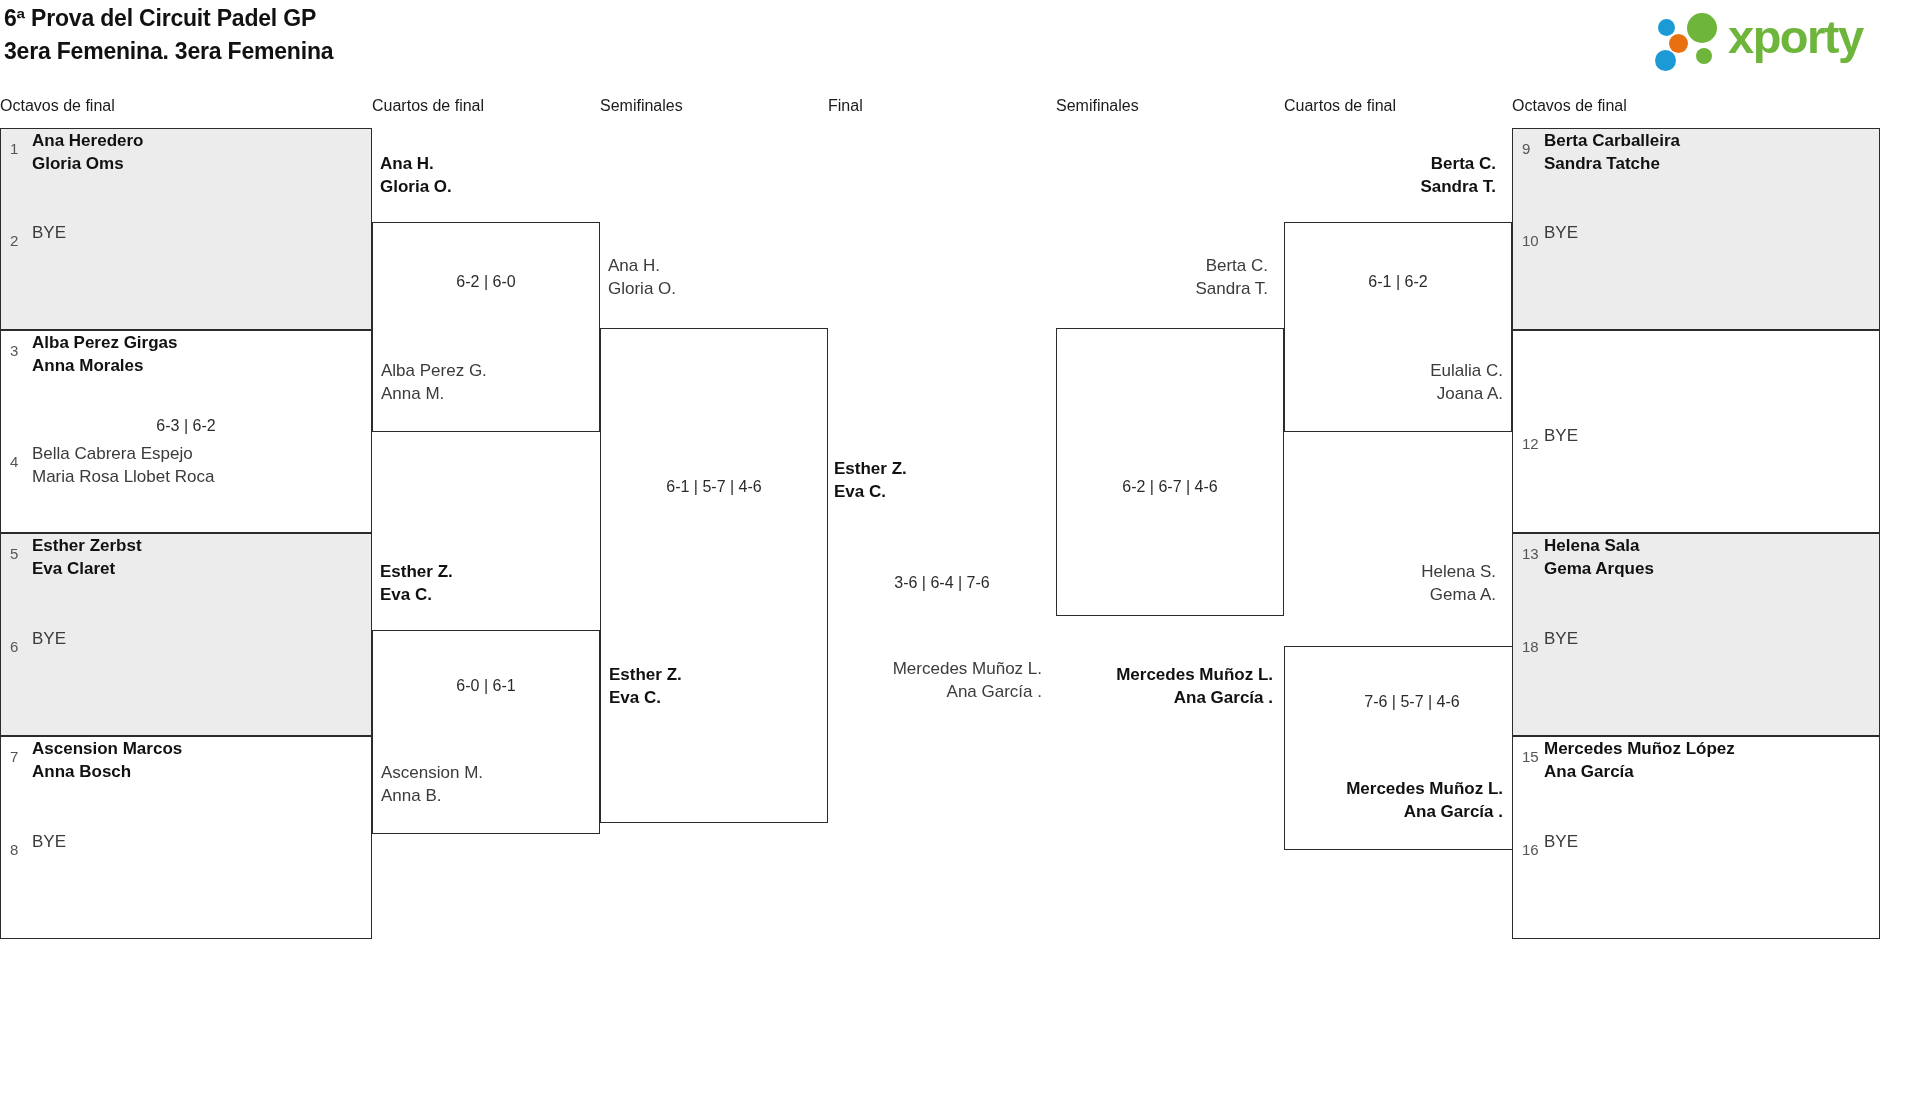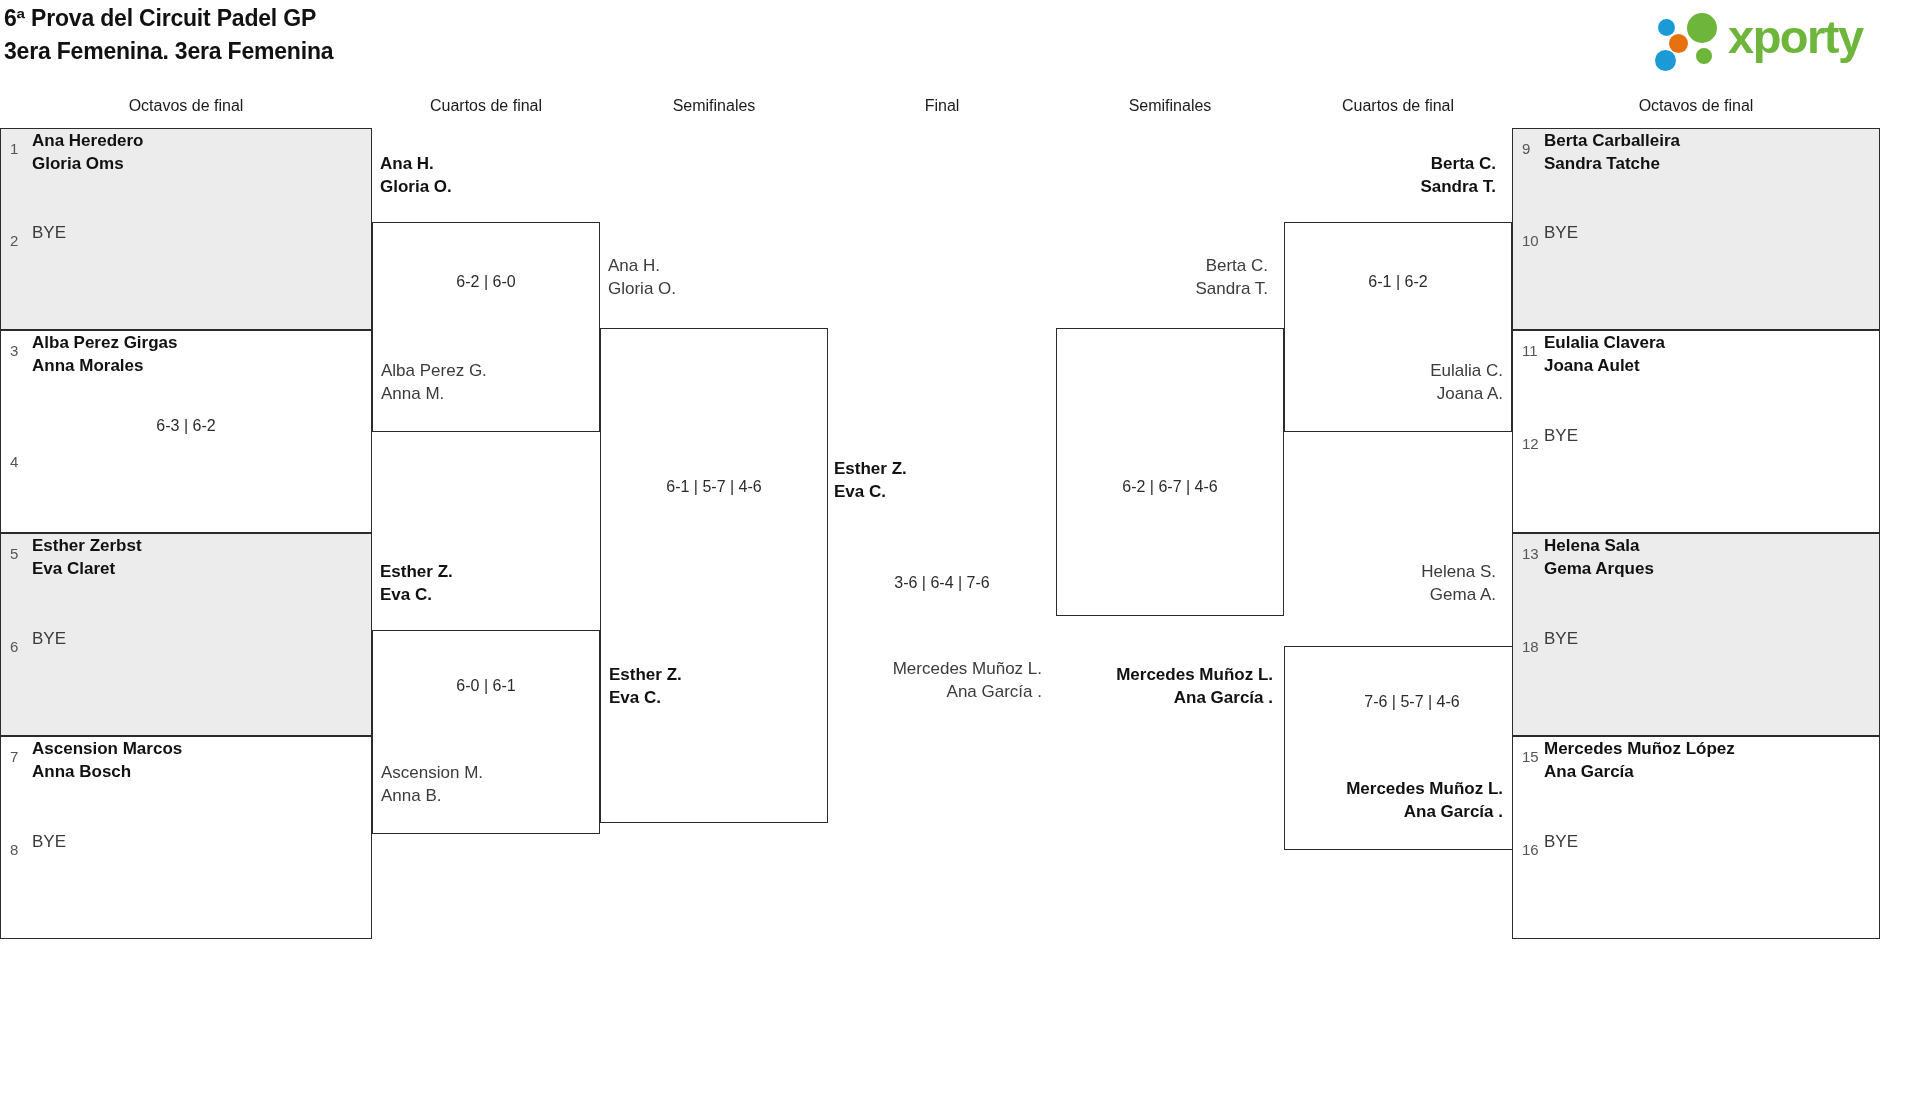--- a/index.html
+++ b/index.html
@@ -23,21 +23,21 @@
   .logo-word {
     position: absolute; left: 76px; top: 3px;
     font-size: 47px; font-weight: bold; letter-spacing: -1.5px;
     color: #6db53b; line-height: 52px;
   }
   .dot { position: absolute; border-radius: 50%; }
 
   
   .round-head {
     position: absolute; top: 96px;
-    font-size: 16px; color: #1b1b1b; text-align: center;
+    font-size: 16px; color: #1b1b1b; text-align: left;
     line-height: 20px; white-space: nowrap;
   }
 
   
   .oct-col { position: absolute; top: 128px; }
   .oct-pair { position: absolute; left: 0; border: 1.6px solid #2b2b2b; }
   .oct-pair.shaded { background: #ececec; }
   .oct-pair.plain  { background: #ffffff; }
 
   .slot { position: absolute; left: 0; width: 100%; height: 101px; }
@@ -117,20 +117,22 @@
 
     <div class="oct-pair plain" style="top:202px; width:372px; height:203px;">
       <div class="slot" style="top:0px;">
         <span class="seed">3</span>
         <span class="names win">Alba Perez Girgas
 Anna Morales</span>
       </div>
       <div class="score" style="top:85px;">6-3 | 6-2</div>
       <div class="slot" style="top:111px;">
         <span class="seed">4</span>
+        <span class="names lose">Bella Cabrera Espejo
+Maria Rosa Llobet Roca</span>
       </div>
     </div>
 
     <div class="oct-pair shaded" style="top:405px; width:372px; height:203px;">
       <div class="slot" style="top:0px;">
         <span class="seed">5</span>
         <span class="names win">Esther Zerbst
 Eva Claret</span>
       </div>
       <div class="slot bye" style="top:102px;">
@@ -229,25 +231,20 @@
         <span class="names win">Berta Carballeira
 Sandra Tatche</span>
       </div>
       <div class="slot bye" style="top:101px;">
         <span class="seed">10</span>
         <span class="names lose">BYE</span>
       </div>
     </div>
 
     <div class="oct-pair plain" style="top:202px; width:368px; height:203px;">
-      <div class="slot" style="top:0px;">
-        <span class="seed">11</span>
-        <span class="names win">Eulalia Clavera
-Joana Aulet</span>
-      </div>
       <div class="slot bye" style="top:102px;">
         <span class="seed">12</span>
         <span class="names lose">BYE</span>
       </div>
     </div>
 
     <div class="oct-pair shaded" style="top:405px; width:368px; height:203px;">
       <div class="slot" style="top:0px;">
         <span class="seed">13</span>
         <span class="names win">Helena Sala

